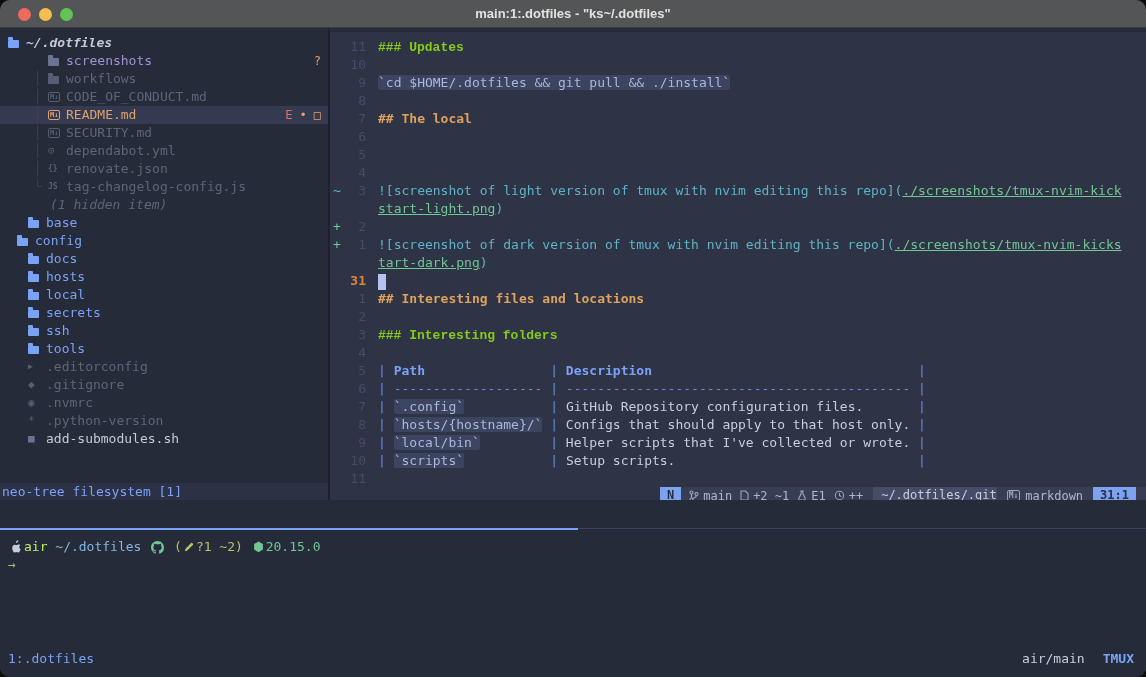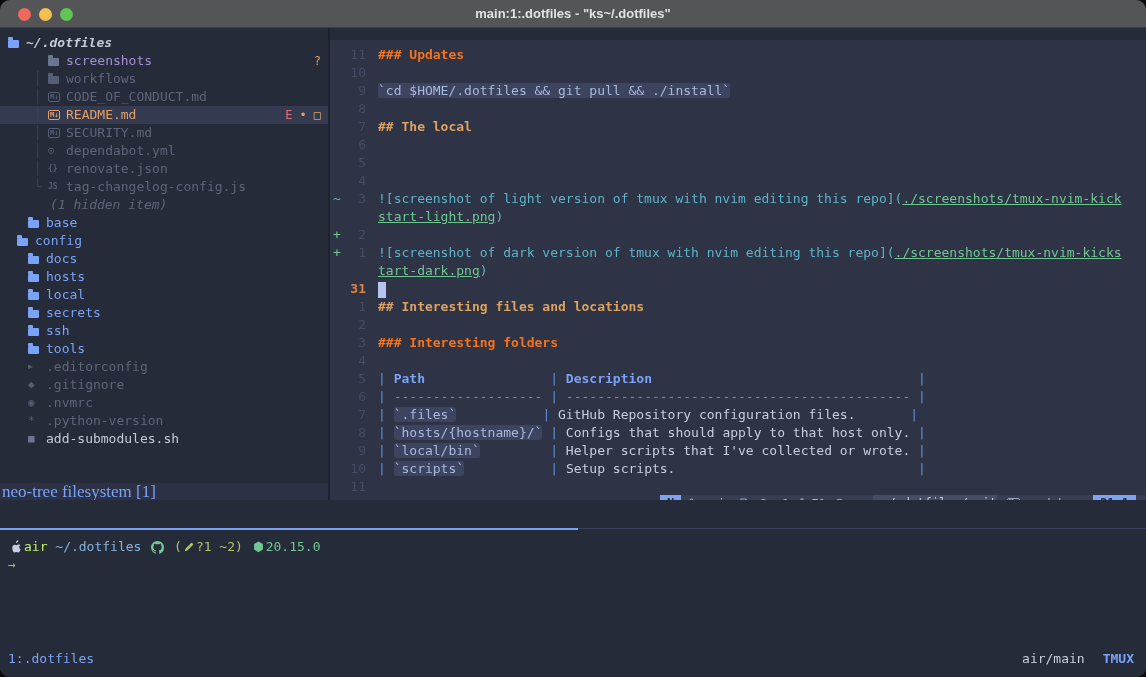--- a/index.html
+++ b/index.html
@@ -26,32 +26,32 @@
   .tguide{display:inline-block;width:14px;color:#394260;flex:none;text-align:left;}
   .ticon{display:inline-flex;width:16px;flex:none;align-items:center;justify-content:flex-start;}
   .icf{display:inline-block;width:11px;height:8px;border-radius:1px;position:relative;margin-top:2px;}
   .icf::before{content:"";position:absolute;top:-3px;left:0;width:5px;height:3px;border-radius:1px 1px 0 0;background:inherit;}
   .icb{display:inline-block;font-size:7px;line-height:8px;border:1px solid;border-radius:2px;padding:0 1px;font-weight:bold;}
   .icg{font-size:11px;} .icg.small{font-size:8px;font-weight:bold;}
   .tlabel{margin-left:2px;}
   .tlabel.b{font-weight:bold;} .tlabel.i{font-style:italic;}
   .tmarks{margin-left:auto;margin-right:9px;display:flex;gap:7px;font-size:12px;}
   .ntstatus{position:absolute;left:0;bottom:0;width:330px;height:17px;background:#2c3145;color:var(--accent);
-    padding-left:2px;font-size:17px;line-height:17px;font-family:Liberation Serif, serif;}
+    padding-left:2px;font-size:13px;line-height:17px;}
   .vsep{position:absolute;left:328px;top:0;width:2px;height:472px;background:#1e2230;}
   
-  .editor{position:absolute;left:330px;top:12px;right:0;height:472px;background:var(--bg-editor);}
+  .editor{position:absolute;left:330px;top:4px;right:0;height:472px;background:var(--bg-editor);}
   .lines{padding-top:6px;}
   .eline{height:18px;display:flex;white-space:pre;}
   .sign{width:14px;padding-left:3px;flex:none;}
   .sg-chg{color:#5db3c7;} .sg-add{color:#71c793;}
   .num{width:22px;flex:none;text-align:right;color:#444c66;}
   .num.cur{color:#e0823d;font-weight:bold;}
   .etext{padding-left:12px;}
-  .seg-h3{color:#f97316;font-weight:bold;}
+  .seg-h3{color:#84cc16;font-weight:bold;font-family:Liberation Mono, monospace;}
   .seg-h2{color:#dfa25e;font-weight:bold;}
   .seg-code{background:#3d4460;color:#a9b8dd;border-radius:2px;}
   .seg-alt{color:#5db3c7;}
   .seg-punct{color:#5db3c7;}
   .seg-link{color:#71c793;text-decoration:underline;}
   .seg-pipe{color:#5f8fd8;}
   .seg-th{color:var(--accent);font-weight:bold;}
   .seg-dash{color:#5f8fd8;}
   .seg-desc{color:#c6cede;}
   .seg-sp{color:#c6cede;}
@@ -145,21 +145,21 @@
           <div class="eline"><span class="sign sg-add">+</span><span class="num">2</span><span class="etext"></span></div>
           <div class="eline"><span class="sign sg-add">+</span><span class="num">1</span><span class="etext"><span class="seg-alt">![screenshot of dark version of tmux with nvim editing this repo]</span><span class="seg-punct">(</span><span class="seg-link">./screenshots/tmux-nvim-kicks</span></span></div>
           <div class="eline"><span class="sign"></span><span class="num"></span><span class="etext"><span class="seg-link">tart-dark.png</span><span class="seg-punct">)</span></span></div>
           <div class="eline"><span class="sign"></span><span class="num cur">31</span><span class="etext"><span class="seg-cursor"></span></span></div>
           <div class="eline"><span class="sign"></span><span class="num">1</span><span class="etext"><span class="seg-h2">## Interesting files and locations</span></span></div>
           <div class="eline"><span class="sign"></span><span class="num">2</span><span class="etext"></span></div>
           <div class="eline"><span class="sign"></span><span class="num">3</span><span class="etext"><span class="seg-h3">### Interesting folders</span></span></div>
           <div class="eline"><span class="sign"></span><span class="num">4</span><span class="etext"></span></div>
           <div class="eline"><span class="sign"></span><span class="num">5</span><span class="etext"><span class="seg-pipe">| </span><span class="seg-th">Path</span><span class="seg-sp">               </span><span class="seg-pipe"> | </span><span class="seg-th">Description</span><span class="seg-sp">                                 </span><span class="seg-pipe"> |</span></span></div>
           <div class="eline"><span class="sign"></span><span class="num">6</span><span class="etext"><span class="seg-pipe">| </span><span class="seg-dash">-------------------</span><span class="seg-pipe"> | </span><span class="seg-dash">--------------------------------------------</span><span class="seg-pipe"> |</span></span></div>
-          <div class="eline"><span class="sign"></span><span class="num">7</span><span class="etext"><span class="seg-pipe">| </span><span class="seg-code">`.files`</span><span class="seg-sp">          </span><span class="seg-pipe"> | </span><span class="seg-desc">GitHub Repository configuration files.</span><span class="seg-sp">      </span><span class="seg-pipe"> |</span></span></div>
+          <div class="eline"><span class="sign"></span><span class="num">7</span><span class="etext"><span class="seg-pipe">| </span><span class="seg-code">`.config`</span><span class="seg-sp">          </span><span class="seg-pipe"> | </span><span class="seg-desc">GitHub Repository configuration files.</span><span class="seg-sp">      </span><span class="seg-pipe"> |</span></span></div>
           <div class="eline"><span class="sign"></span><span class="num">8</span><span class="etext"><span class="seg-pipe">| </span><span class="seg-code">`hosts/{hostname}/`</span><span class="seg-pipe"> | </span><span class="seg-desc">Configs that should apply to that host only.</span><span class="seg-pipe"> |</span></span></div>
           <div class="eline"><span class="sign"></span><span class="num">9</span><span class="etext"><span class="seg-pipe">| </span><span class="seg-code">`local/bin`</span><span class="seg-sp">        </span><span class="seg-pipe"> | </span><span class="seg-desc">Helper scripts that I've collected or wrote.</span><span class="seg-pipe"> |</span></span></div>
           <div class="eline"><span class="sign"></span><span class="num">10</span><span class="etext"><span class="seg-pipe">| </span><span class="seg-code">`scripts`</span><span class="seg-sp">          </span><span class="seg-pipe"> | </span><span class="seg-desc">Setup scripts.</span><span class="seg-sp">                              </span><span class="seg-pipe"> |</span></span></div>
           <div class="eline"><span class="sign"></span><span class="num">11</span><span class="etext"></span></div>
         </div>
       <div class="statusline">
         <span class="slblock">N</span>
         <span class="slseg">
           <span class="slicon">
             <svg width="10" height="12" viewBox="0 0 10 12" fill="none" stroke="currentColor" stroke-width="1.2">

